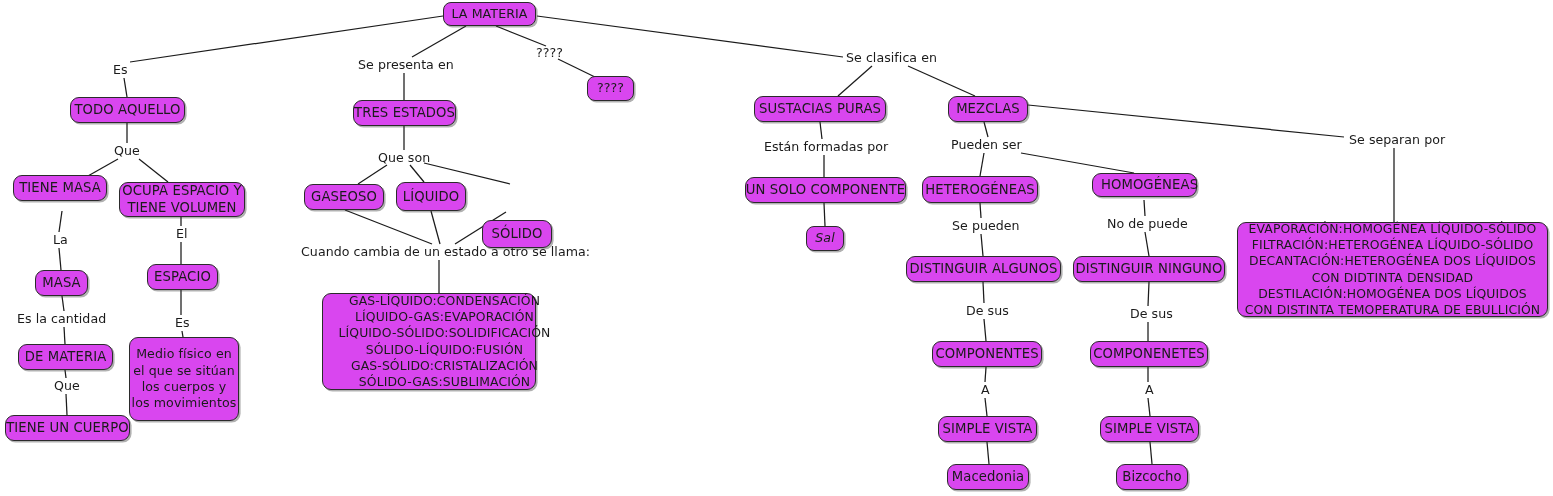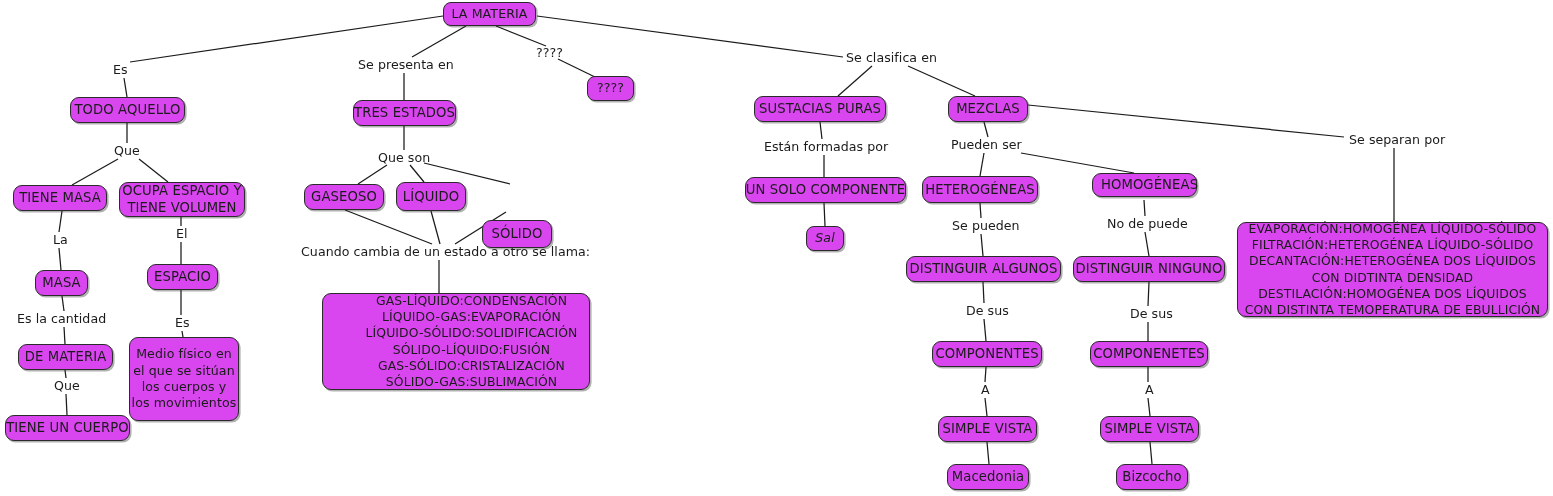--- a/index.html
+++ b/index.html
@@ -114,21 +114,21 @@
     <div class="linklabel" style="left: 1130px; top: 306px;">De sus</div>
     <div class="linklabel" style="left: 54px; top: 378px;">Que</div>
     <div class="linklabel" style="left: 981px; top: 382px;">A</div>
     <div class="linklabel" style="left: 1145px; top: 382px;">A</div>
     <div class="node small" style="left: 443px; top: 2px; width: 93px; height: 24px;">LA MATERIA</div>
     <div class="node small" style="left: 587px; top: 76px; width: 47px; height: 25px;">????</div>
     <div class="node" style="left: 70px; top: 97px; width: 115px; height: 26px;">TODO AQUELLO</div>
     <div class="node" style="left: 353px; top: 100px; width: 103px; height: 26px;">TRES ESTADOS</div>
     <div class="node" style="left: 754px; top: 96px; width: 132px; height: 26px;">SUSTACIAS PURAS</div>
     <div class="node" style="left: 948px; top: 96px; width: 80px; height: 26px;">MEZCLAS</div>
-    <div class="node" style="left: 13px; top: 185px; width: 94px; height: 26px;">TIENE MASA</div>
+    <div class="node" style="left: 13px; top: 175px; width: 94px; height: 26px;">TIENE MASA</div>
     <div class="node multiline" style="left: 119px; top: 182px; width: 126px; height: 35px;">OCUPA ESPACIO Y
 TIENE VOLUMEN</div>
     <div class="node" style="left: 304px; top: 184px; width: 80px; height: 26px;">GASEOSO</div>
     <div class="node" style="left: 396px; top: 182px; width: 70px; height: 29px;">LÍQUIDO</div>
     <div class="node" style="left: 482px; top: 184px; width: 70px; height: 28px; margin-top: 36px;">SÓLIDO</div>
     <div class="node" style="left: 922px; top: 176px; width: 116px; height: 27px;">HETEROGÉNEAS</div>
     <div class="node" style="left: 745px; top: 177px; width: 161px; height: 26px;">UN SOLO COMPONENTE</div>
     <div class="node" style="left: 1092px; top: 173px; width: 105px; height: 24px; padding-left: 16px;">HOMOGÉNEAS</div>
     <div class="node" style="left: 35px; top: 270px; width: 53px; height: 26px;">MASA</div>
     <div class="node" style="left: 147px; top: 264px; width: 71px; height: 26px;">ESPACIO</div>
@@ -139,21 +139,21 @@
 FILTRACIÓN:HETEROGÉNEA LÍQUIDO-SÓLIDO
 DECANTACIÓN:HETEROGÉNEA DOS LÍQUIDOS
 CON DIDTINTA DENSIDAD
 DESTILACIÓN:HOMOGÉNEA DOS LÍQUIDOS
 CON DISTINTA TEMOPERATURA DE EBULLICIÓN</div>
     <div class="node" style="left: 18px; top: 344px; width: 95px; height: 26px;">DE MATERIA</div>
     <div class="node multiline" style="left: 129px; top: 337px; width: 110px; height: 84px; font-size: 12.6px; line-height: 1.3;">Medio físico en
 el que se sitúan
 los cuerpos y
 los movimientos</div>
-    <div class="node multiline" style="left: 322px; top: 293px; width: 268px; height: 97px; font-size: 12.4px; line-height: 1.3; padding-left: 37px;">GAS-LÍQUIDO:CONDENSACIÓN
+    <div class="node multiline" style="left: 322px; top: 293px; width: 214px; height: 97px; font-size: 12.4px; line-height: 1.3; padding-left: 37px;">GAS-LÍQUIDO:CONDENSACIÓN
 LÍQUIDO-GAS:EVAPORACIÓN
 LÍQUIDO-SÓLIDO:SOLIDIFICACIÓN
 SÓLIDO-LÍQUIDO:FUSIÓN
 GAS-SÓLIDO:CRISTALIZACIÓN
 SÓLIDO-GAS:SUBLIMACIÓN</div>
     <div class="node" style="left: 932px; top: 341px; width: 110px; height: 26px;">COMPONENTES</div>
     <div class="node" style="left: 1090px; top: 341px; width: 118px; height: 26px;">COMPONENETES</div>
     <div class="node" style="left: 938px; top: 416px; width: 99px; height: 26px;">SIMPLE VISTA</div>
     <div class="node" style="left: 1100px; top: 416px; width: 99px; height: 26px;">SIMPLE VISTA</div>
     <div class="node" style="left: 5px; top: 415px; width: 125px; height: 26px;">TIENE UN CUERPO</div>

